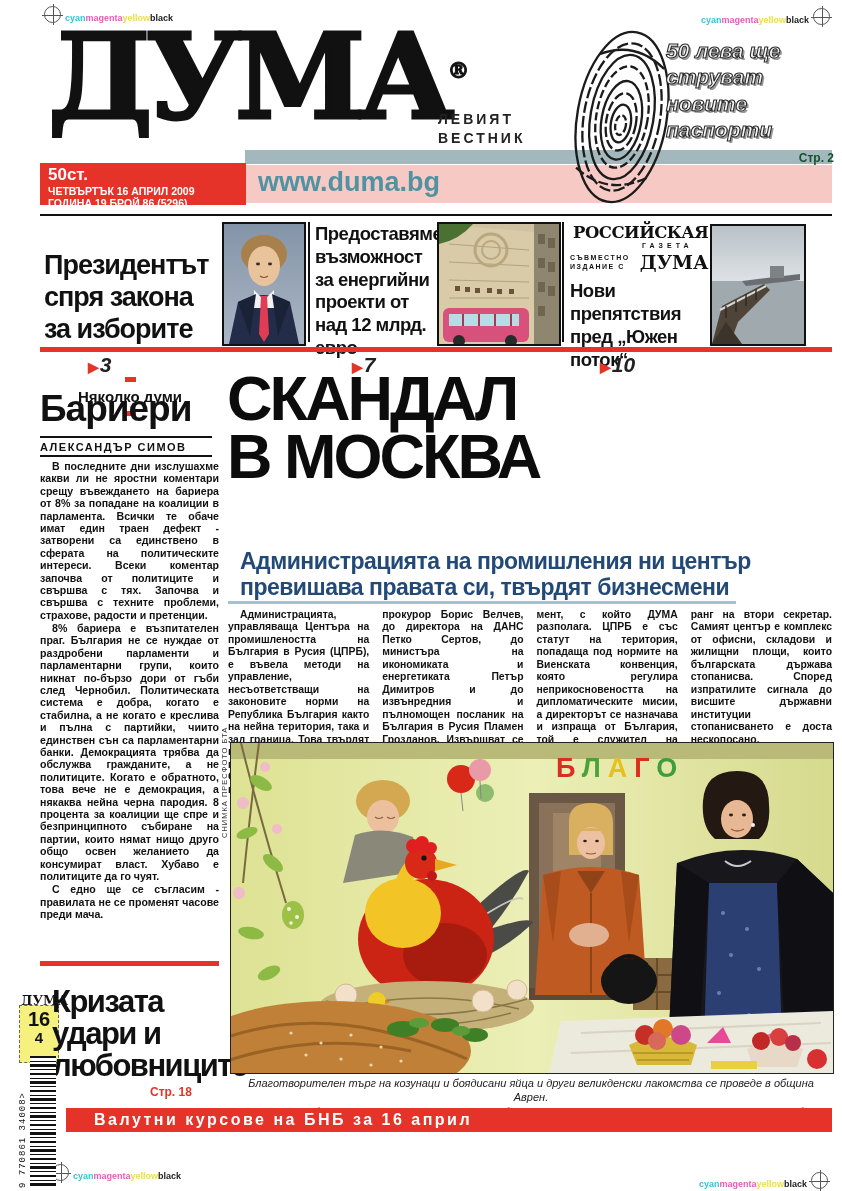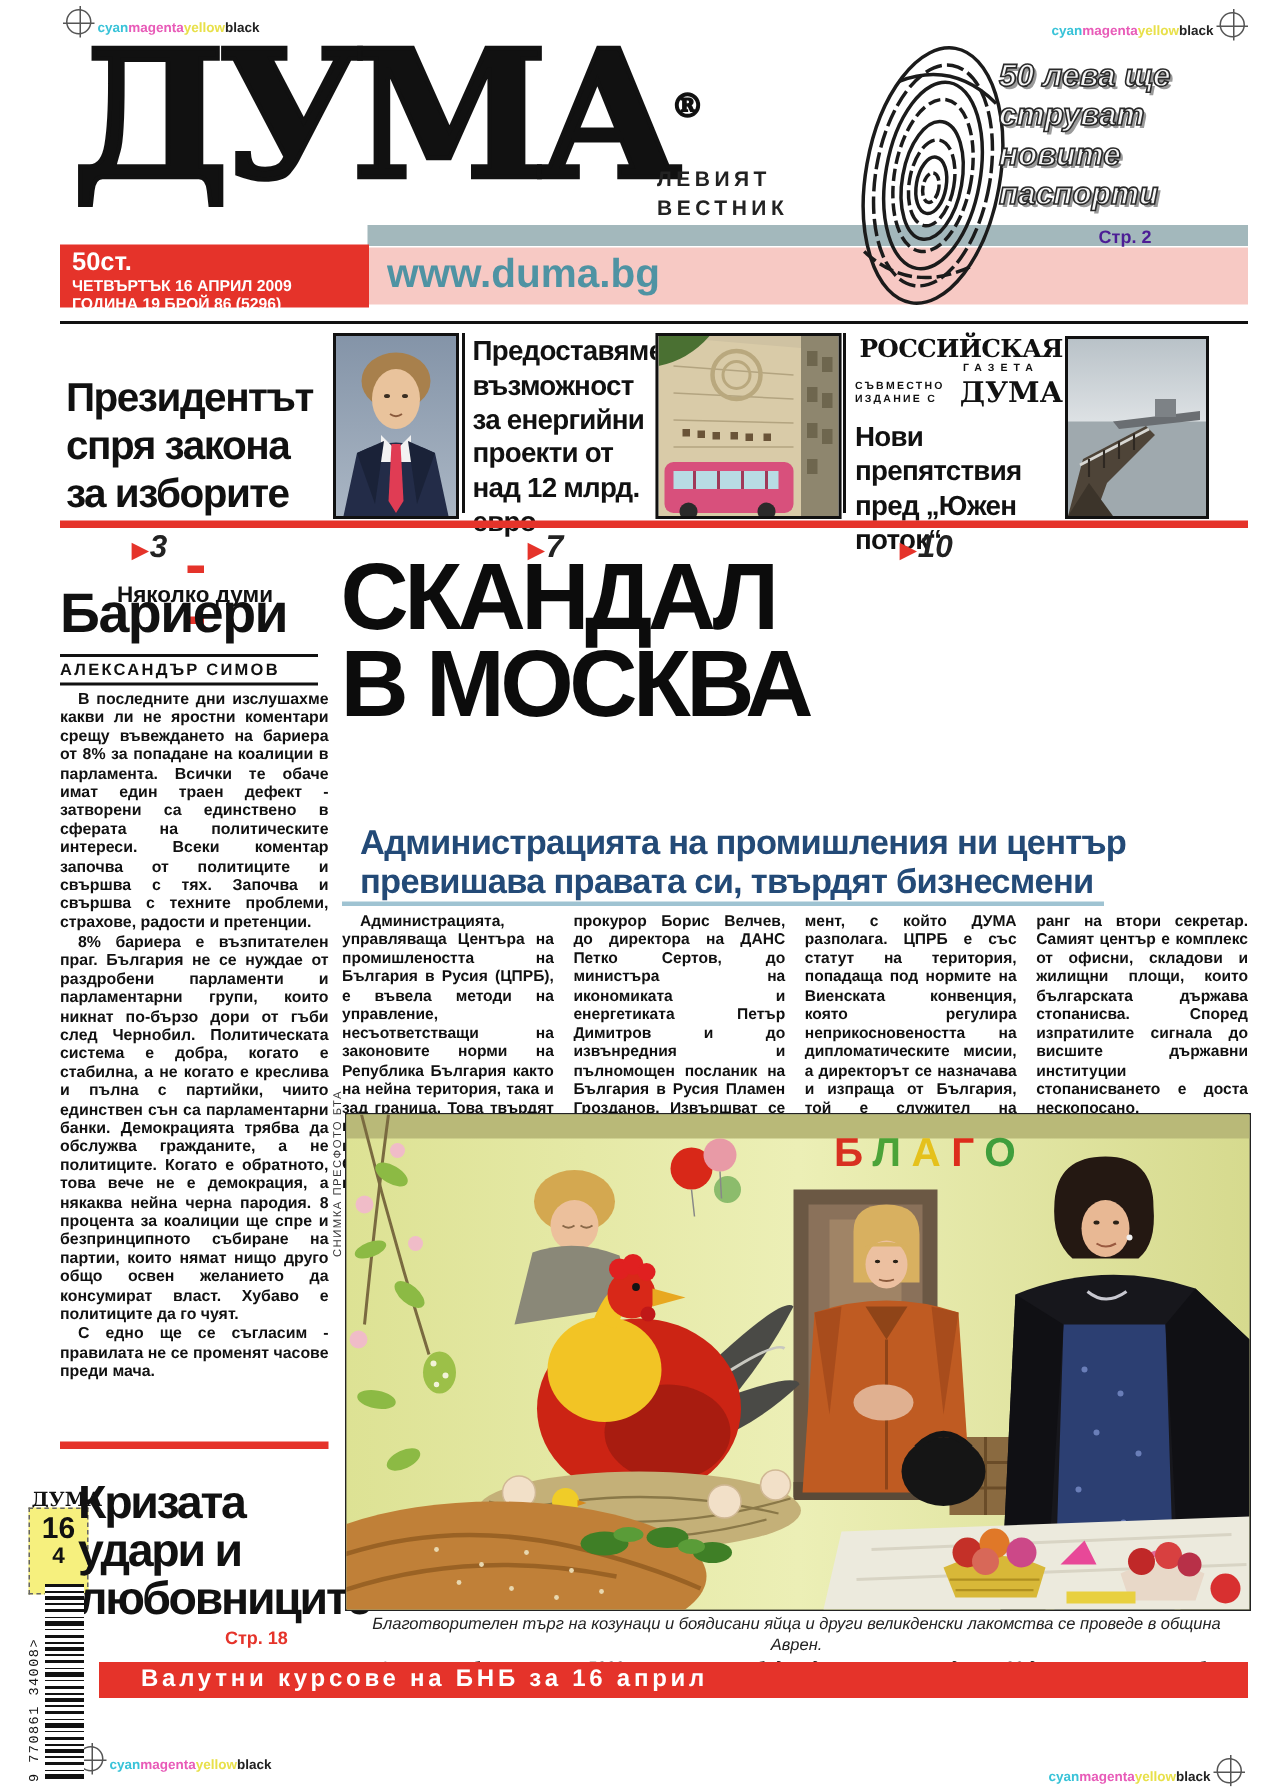--- a/index.html
+++ b/index.html
@@ -26,21 +26,21 @@
   .pink-strip{left:40px;top:165px;width:792px;height:38px;background:#f7c9c4;}
   .red-infobox{left:40px;top:163px;width:206px;height:42px;background:#e5332a;color:#fff;
                padding:2px 0 0 8px;box-sizing:border-box;line-height:1.15;}
   .price{font-size:17px;font-weight:bold;}
   .dateline,.issueline{font-size:10.5px;font-weight:bold;}
   .website{left:258px;top:167px;font-size:27px;font-weight:bold;color:#4f93a3;letter-spacing:0px;}
   .fingerprint{left:572px;top:26px;width:100px;height:182px;z-index:5;}
   .passport-teaser{left:666px;top:38px;width:168px;z-index:6;}
   .passport-text{font-size:21px;line-height:1.25;font-weight:bold;font-style:italic;color:#f6f6f6;
                  -webkit-text-stroke:1.1px #2a2a2a;text-shadow:2px 2px 0 #9a9a9a;}
-  .passport-page{color:#4c1d95;font-size:12px;font-weight:bold;text-align:center;margin-top:8px;}
+  .passport-page{color:#14532d;font-size:12px;font-weight:bold;text-align:right;margin-top:8px;}
 
   
   .teasers-rule{left:40px;top:214px;width:792px;height:2px;background:#111;}
   .t1-headline{left:44px;top:250px;width:178px;font-size:27px;line-height:1.18;font-weight:bold;letter-spacing:-1px;}
   .t-photo{border:2px solid #111;overflow:hidden;background:#ccc;}
   .t1-photo{left:222px;top:222px;width:80px;height:120px;}
   .t-div{width:2px;background:#111;top:222px;height:120px;}
   .tdiv1{left:308px}.tdiv2{left:562px}
   .t2-headline{left:315px;top:223px;width:118px;font-size:18.5px;line-height:1.23;font-weight:bold;letter-spacing:-0.5px;}
   .t2-photo{left:437px;top:222px;width:120px;height:120px;}

